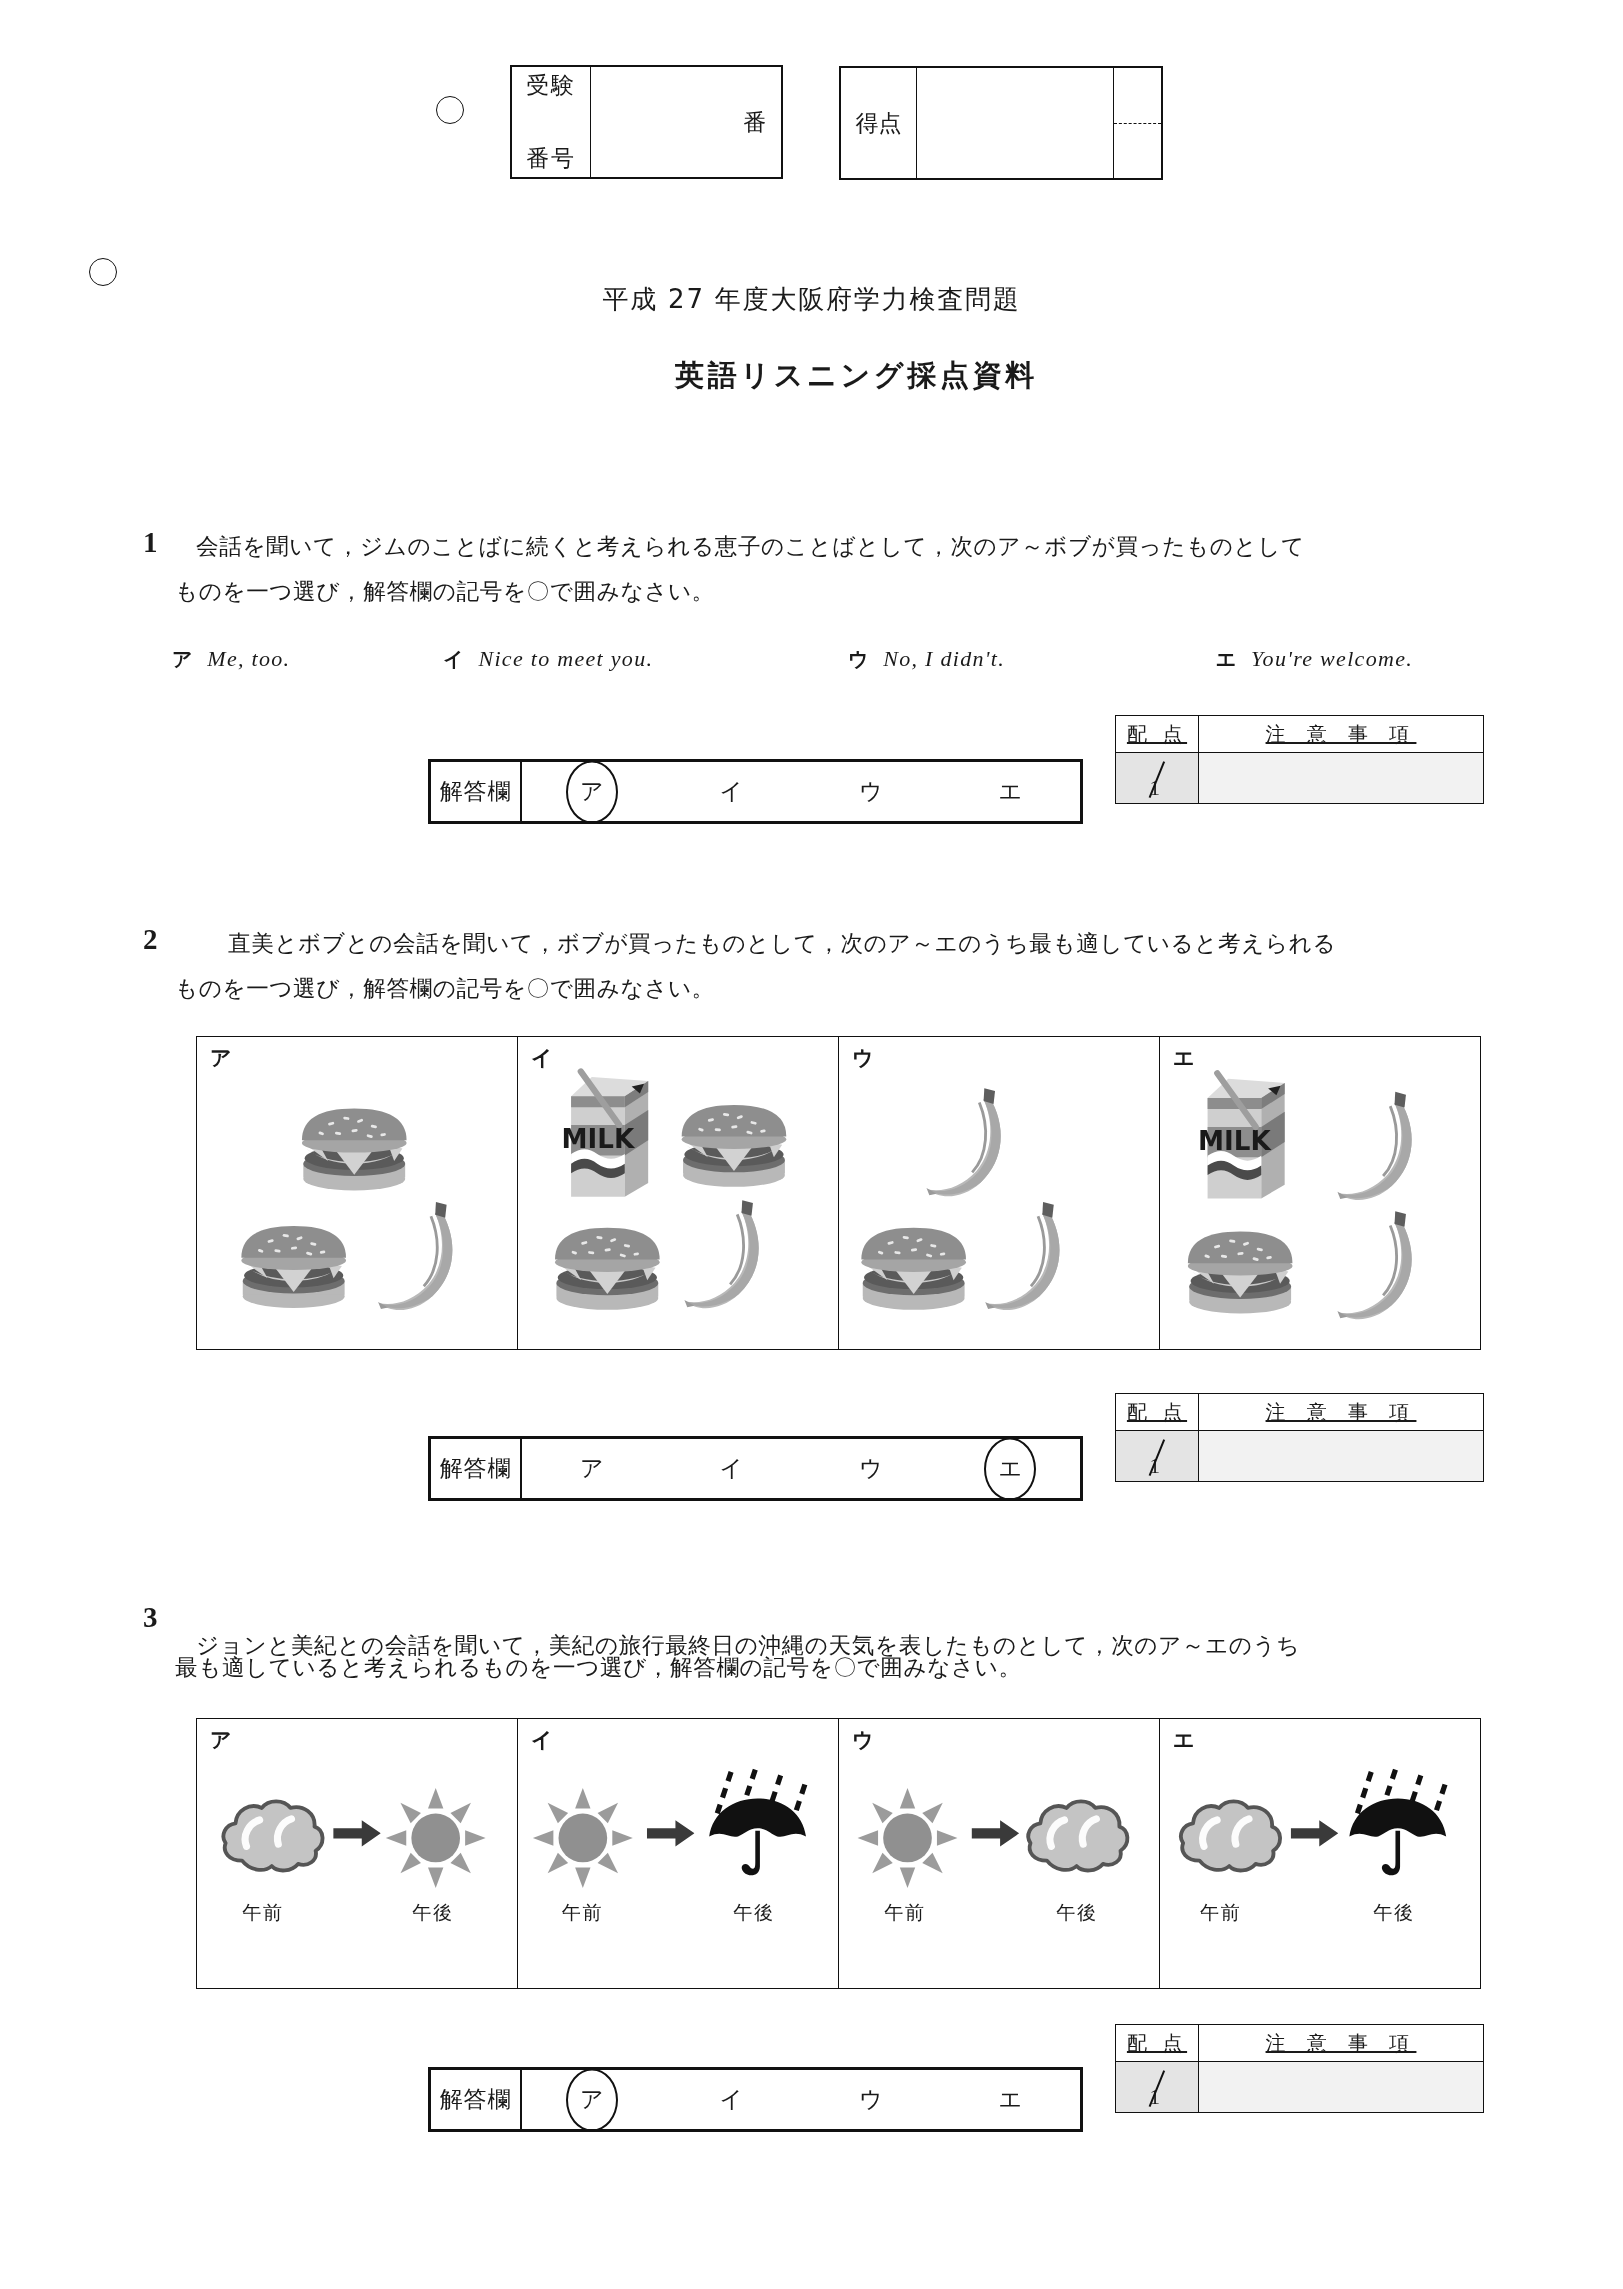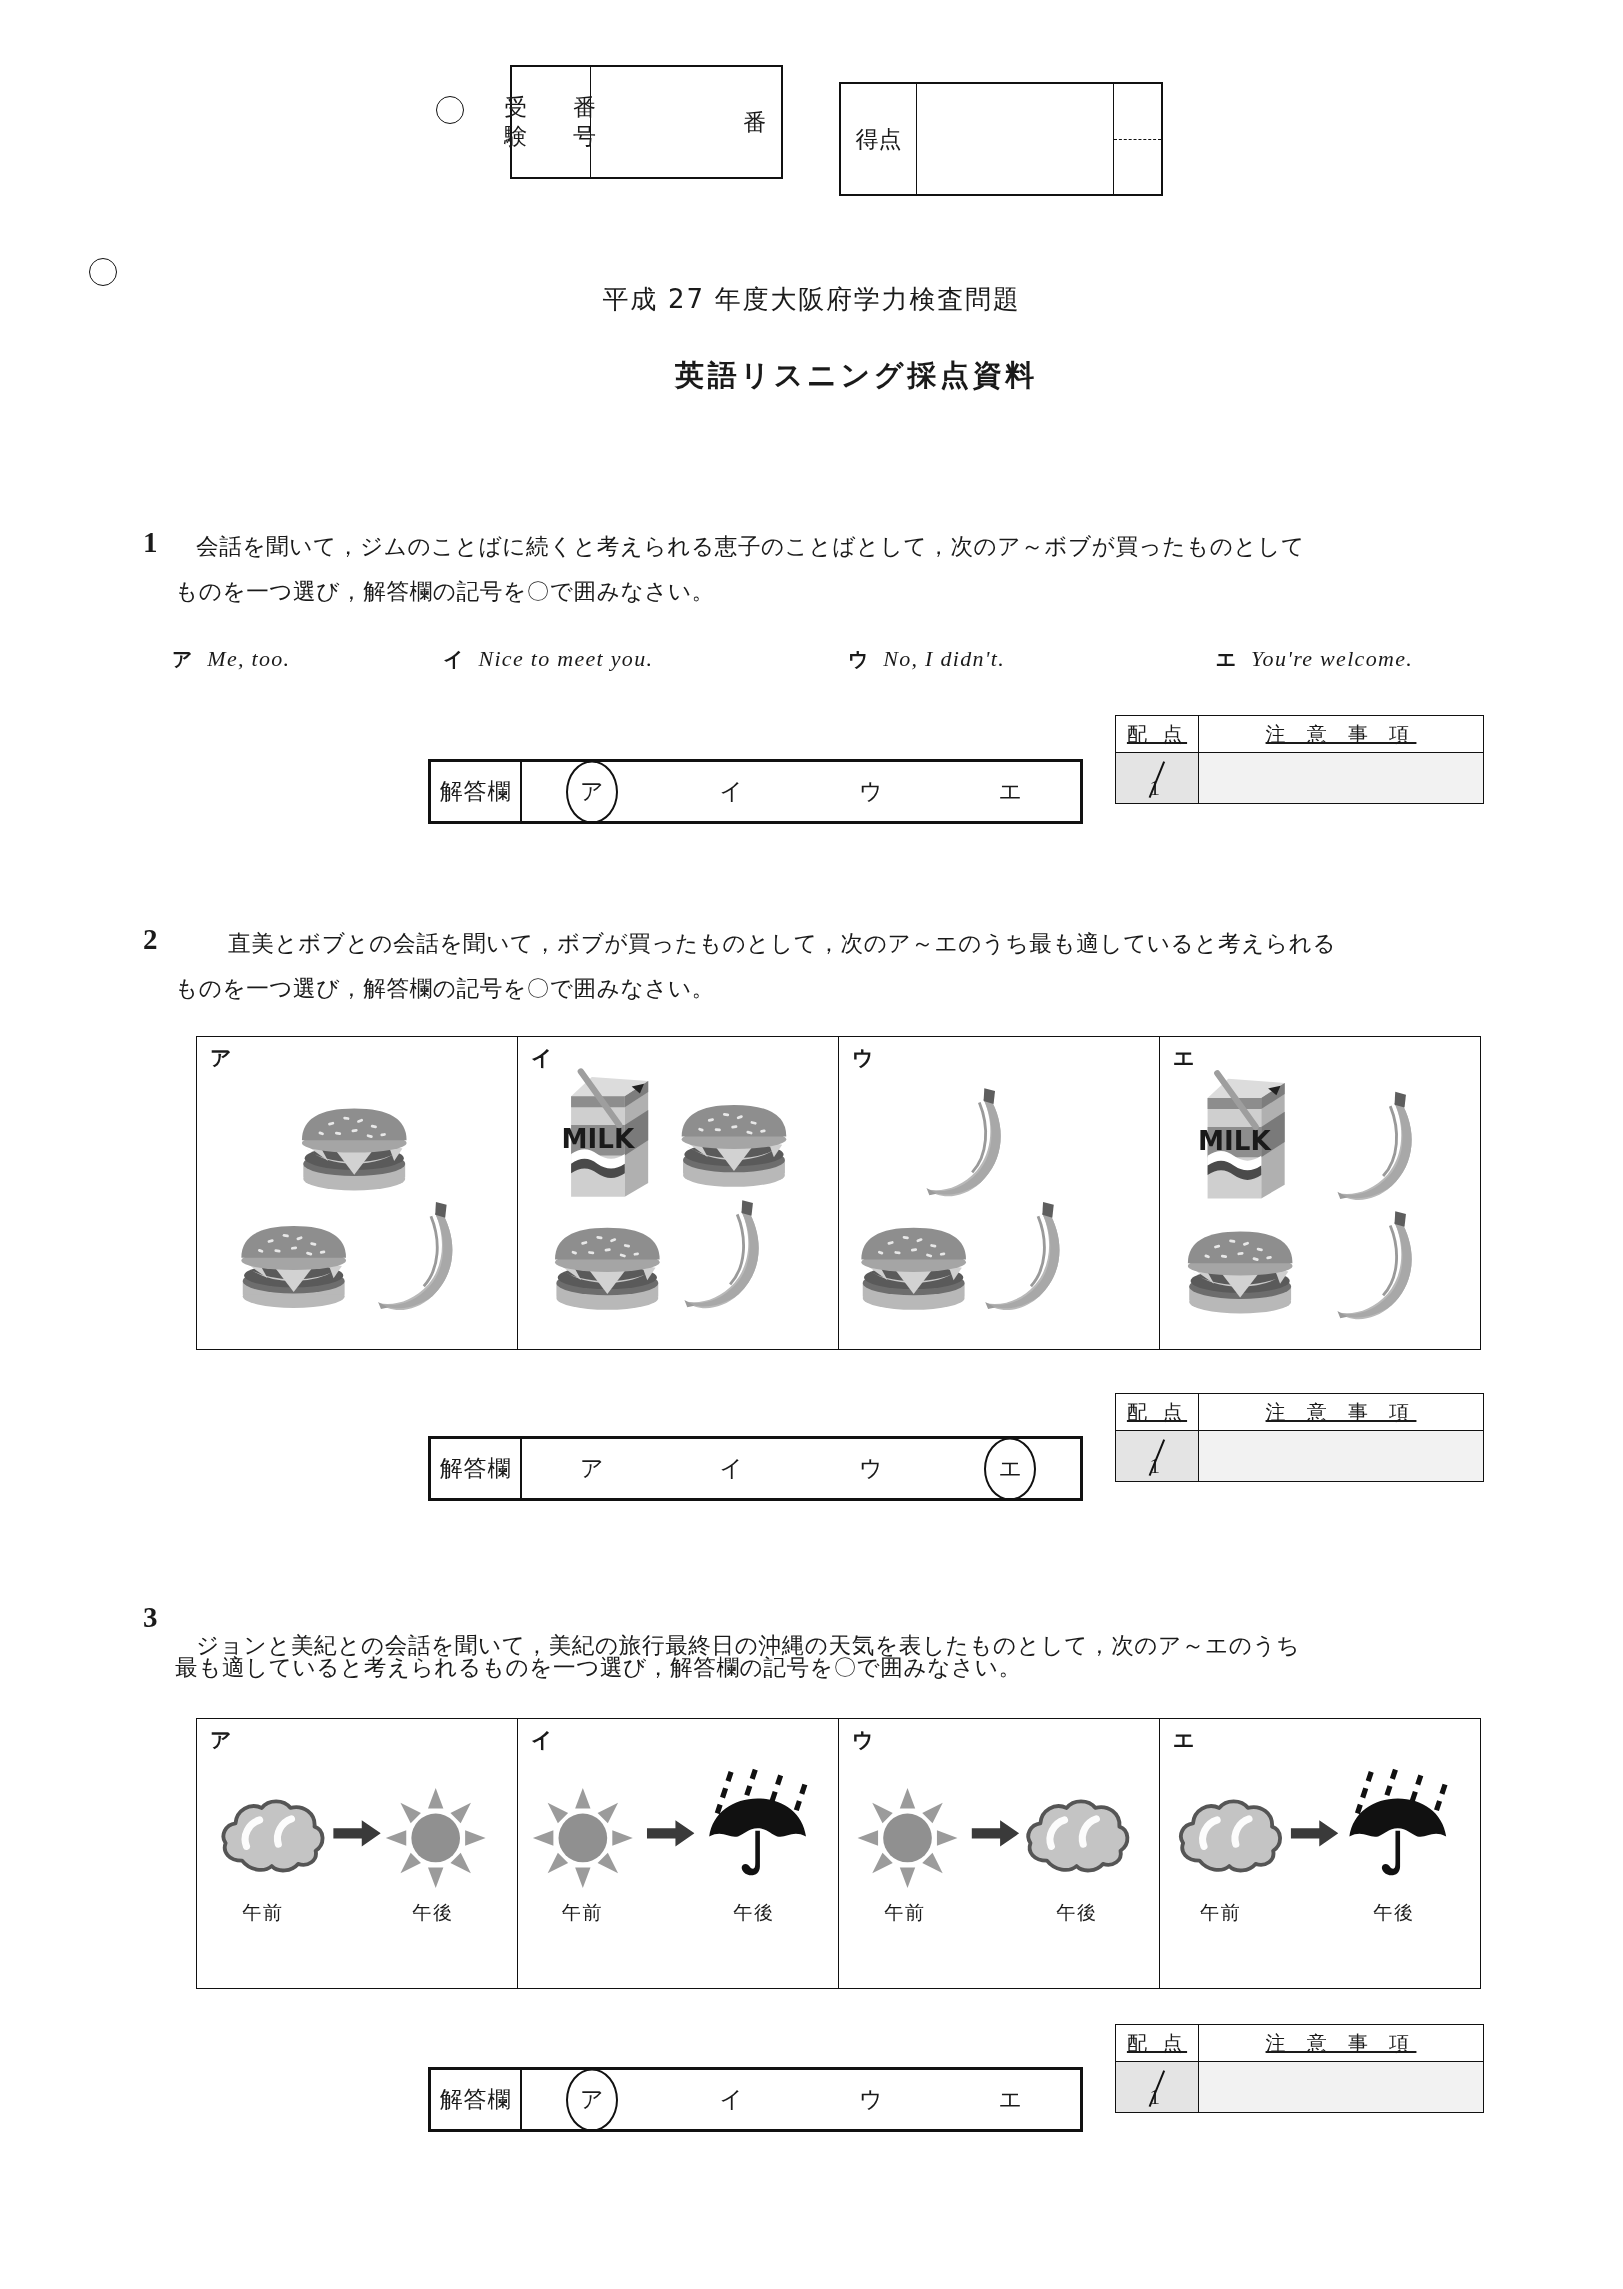--- a/index.html
+++ b/index.html
@@ -37,20 +37,21 @@
   .hdr-cell {
     display: flex;
     align-items: center;
     justify-content: center;
     box-sizing: border-box;
     font-size: 23px;
   }
   .hdr-cell.divider { border-right: 1.8px solid #111; }
   .exam-label {
     width: 79px;
+    flex-direction: column;
     line-height: 1.25;
     letter-spacing: 1.8px;
     gap: 44px;
   }
   .exam-field {
     flex: 1;
     justify-content: flex-end;
     padding-right: 14.8px;
   }
   .score-label { width: 76px; }
@@ -338,21 +339,21 @@
 <div class="abs hdr-box" style="left:510px; top:65px; width:273px; height:114px;">
   <div class="hdr-cell exam-label divider jp">
     <span>受験</span>
     <span>番号</span>
   </div>
   <div class="hdr-cell exam-field jp">
     <span>番</span>
   </div>
 </div>
 
-<div class="abs hdr-box" style="left:839px; top:82px; width:324px; height:114px;">
+<div class="abs hdr-box" style="left:839px; top:66px; width:324px; height:114px;">
   <div class="hdr-cell score-label divider jp">得点</div>
   <div class="hdr-cell score-field"></div>
   <div class="hdr-cell score-sub"></div>
 </div>
 
 <div class="abs ring-mark" style="left:89px; top:258px;"></div>
 
 <div class="abs doc-title-1 jp" style="left:0; top:282px;">平成 27 年度大阪府学力検査問題</div>
 <div class="abs doc-title-2 jp" style="left:0; top:356px;margin-left:45px;">英語リスニング採点資料</div>
 

